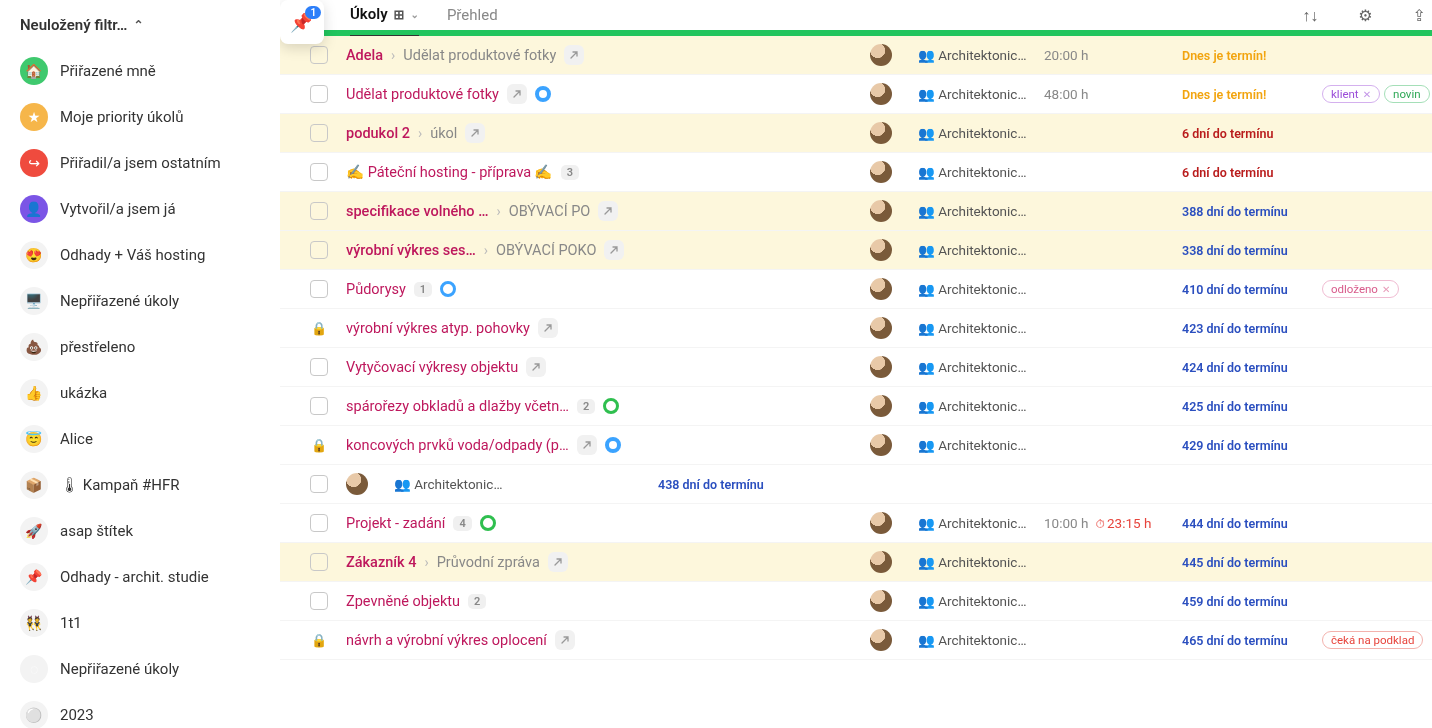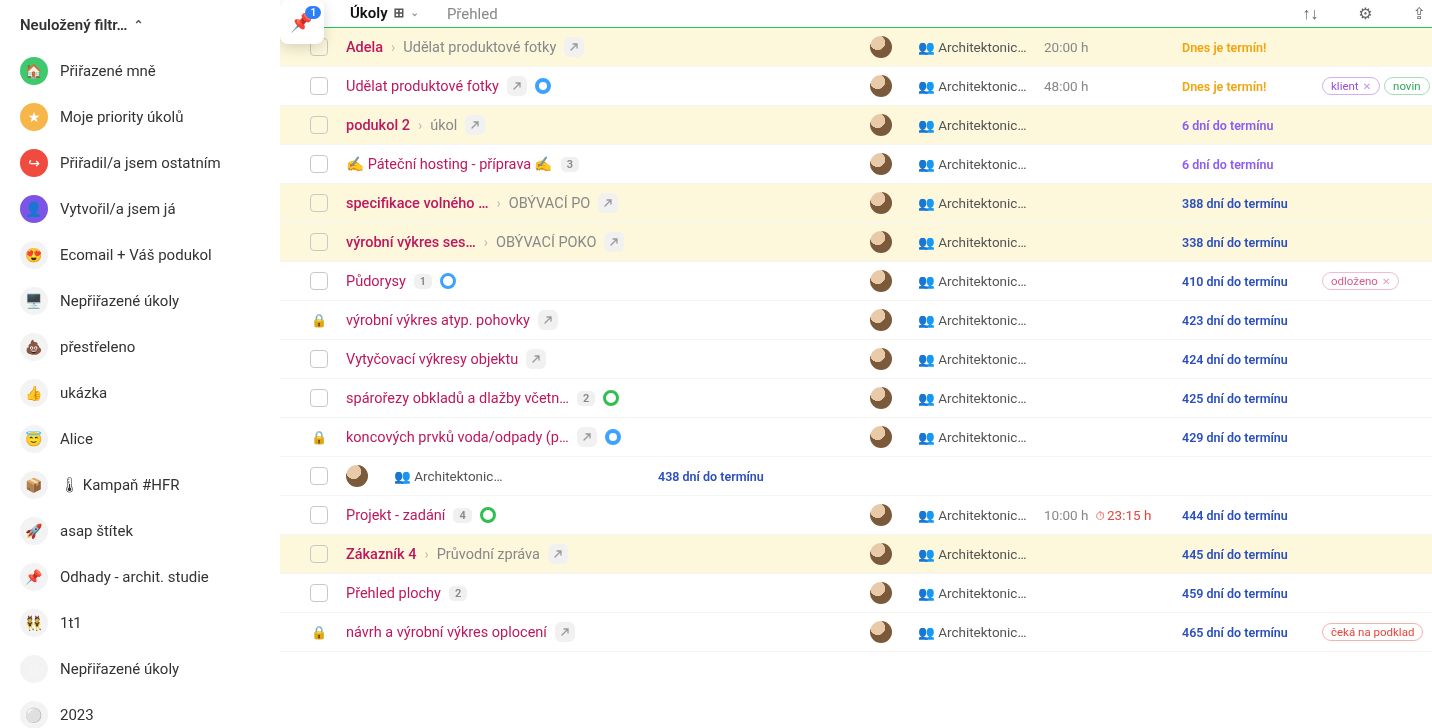--- a/index.html
+++ b/index.html
@@ -68,25 +68,25 @@
   }
   .pin-card .pin-icon { position: relative; font-size: 18px; color:#555; }
   .pin-card .badge {
     position:absolute; top:-6px; right:-8px;
     background:#2d7ff9; color:#fff;
     font-size:10px; font-weight:600;
     border-radius:8px; padding:1px 5px;
   }
   
   .topbar {
-    height: 28px;
+    height: 36px;
     padding-left: 70px;
     display:flex;
     align-items:center;
-    border-bottom: 1px solid #22c55e;
+    border-bottom: 6px solid #22c55e;
     gap: 28px;
   }
   .topbar .tab {
     display:flex; align-items:center; gap:6px;
     height:44px;
     color:#888; font-size:15px; cursor:pointer;
   }
   .topbar .tab.active {
     color:#111; font-weight:600;
     border-bottom: 2px solid #333;
@@ -160,21 +160,21 @@
   .avatar{ width:22px;height:22px;border-radius:50%;
     background: radial-gradient(circle at 35% 30%, #e8c9a8 0 35%, #7a5a3a 36% 100%);
     flex-shrink:0;
   }
   .proj { display:flex; align-items:center; gap:4px; color:#555; font-size:13.5px;}
   .time { color:#888; font-size:13.5px;}
   .time.red{color:#e7443c;}
   .clock{color:#e7443c;font-size:12px;margin-right:2px;}
   .term { font-size:12.5px; font-weight:600;}
   .term.today{color:#f2a40e;}
-  .term.soon{color:#8b5cf6;margin-top:28px;}
+  .term.soon{color:#b91c1c;margin-top:28px;}
   .term.far{color:#2b4fbf;}
   .tags{display:flex;gap:4px;overflow:hidden;}
   .tag{
     border:1.2px solid; border-radius:12px;
     padding:1px 8px; font-size:11.5px; display:flex;align-items:center;gap:4px;
     white-space:nowrap;
   }
   .tag .x{font-size:10px;opacity:.6;}
   .tag.violet{color:#9b4dd8;border-color:#d4b0ee;}
   .tag.green{color:#2ea856;border-color:#a5dfb8;}
@@ -201,21 +201,21 @@
       <div class="side-item">
         <span class="side-icon" style="background:#ef4b3e;color:#fff;">↪</span>
         <span>Přiřadil/a jsem ostatním</span>
       </div>
       <div class="side-item">
         <span class="side-icon" style="background:#7b55e6;color:#fff;">👤</span>
         <span>Vytvořil/a jsem já</span>
       </div>
       <div class="side-item">
         <span class="side-icon" style="background:#f3f3f3;color:#fff;">😍</span>
-        <span>Ecomail + Váš podukol</span>
+        <span>Odhady + Váš hosting</span>
       </div>
       <div class="side-item">
         <span class="side-icon" style="background:#f3f3f3;color:#fff;">🖥️</span>
         <span>Nepřiřazené úkoly</span>
       </div>
       <div class="side-item">
         <span class="side-icon" style="background:#f3f3f3;color:#fff;">💩</span>
         <span>přestřeleno</span>
       </div>
       <div class="side-item">
@@ -663,21 +663,21 @@
         <div class="col-tags">
           <div class="tags"></div>
         </div>
       </div>
       <div class="row">
         <div class="col-check">
           <div class="checkbox"></div>
         </div>
         <div class="col-name">
           <div class="cell-name">
-            <span class="task-title">Přehled plochy</span>
+            <span class="task-title">Zpevněné objektu</span>
             <span class="count-pill">2</span>
           </div>
         </div>
         <div class="col-asg">
           <div class="avatar"></div>
         </div>
         <div class="col-proj">
           <div class="proj">
             <span>👥 Architektonic…</span>
           </div>

